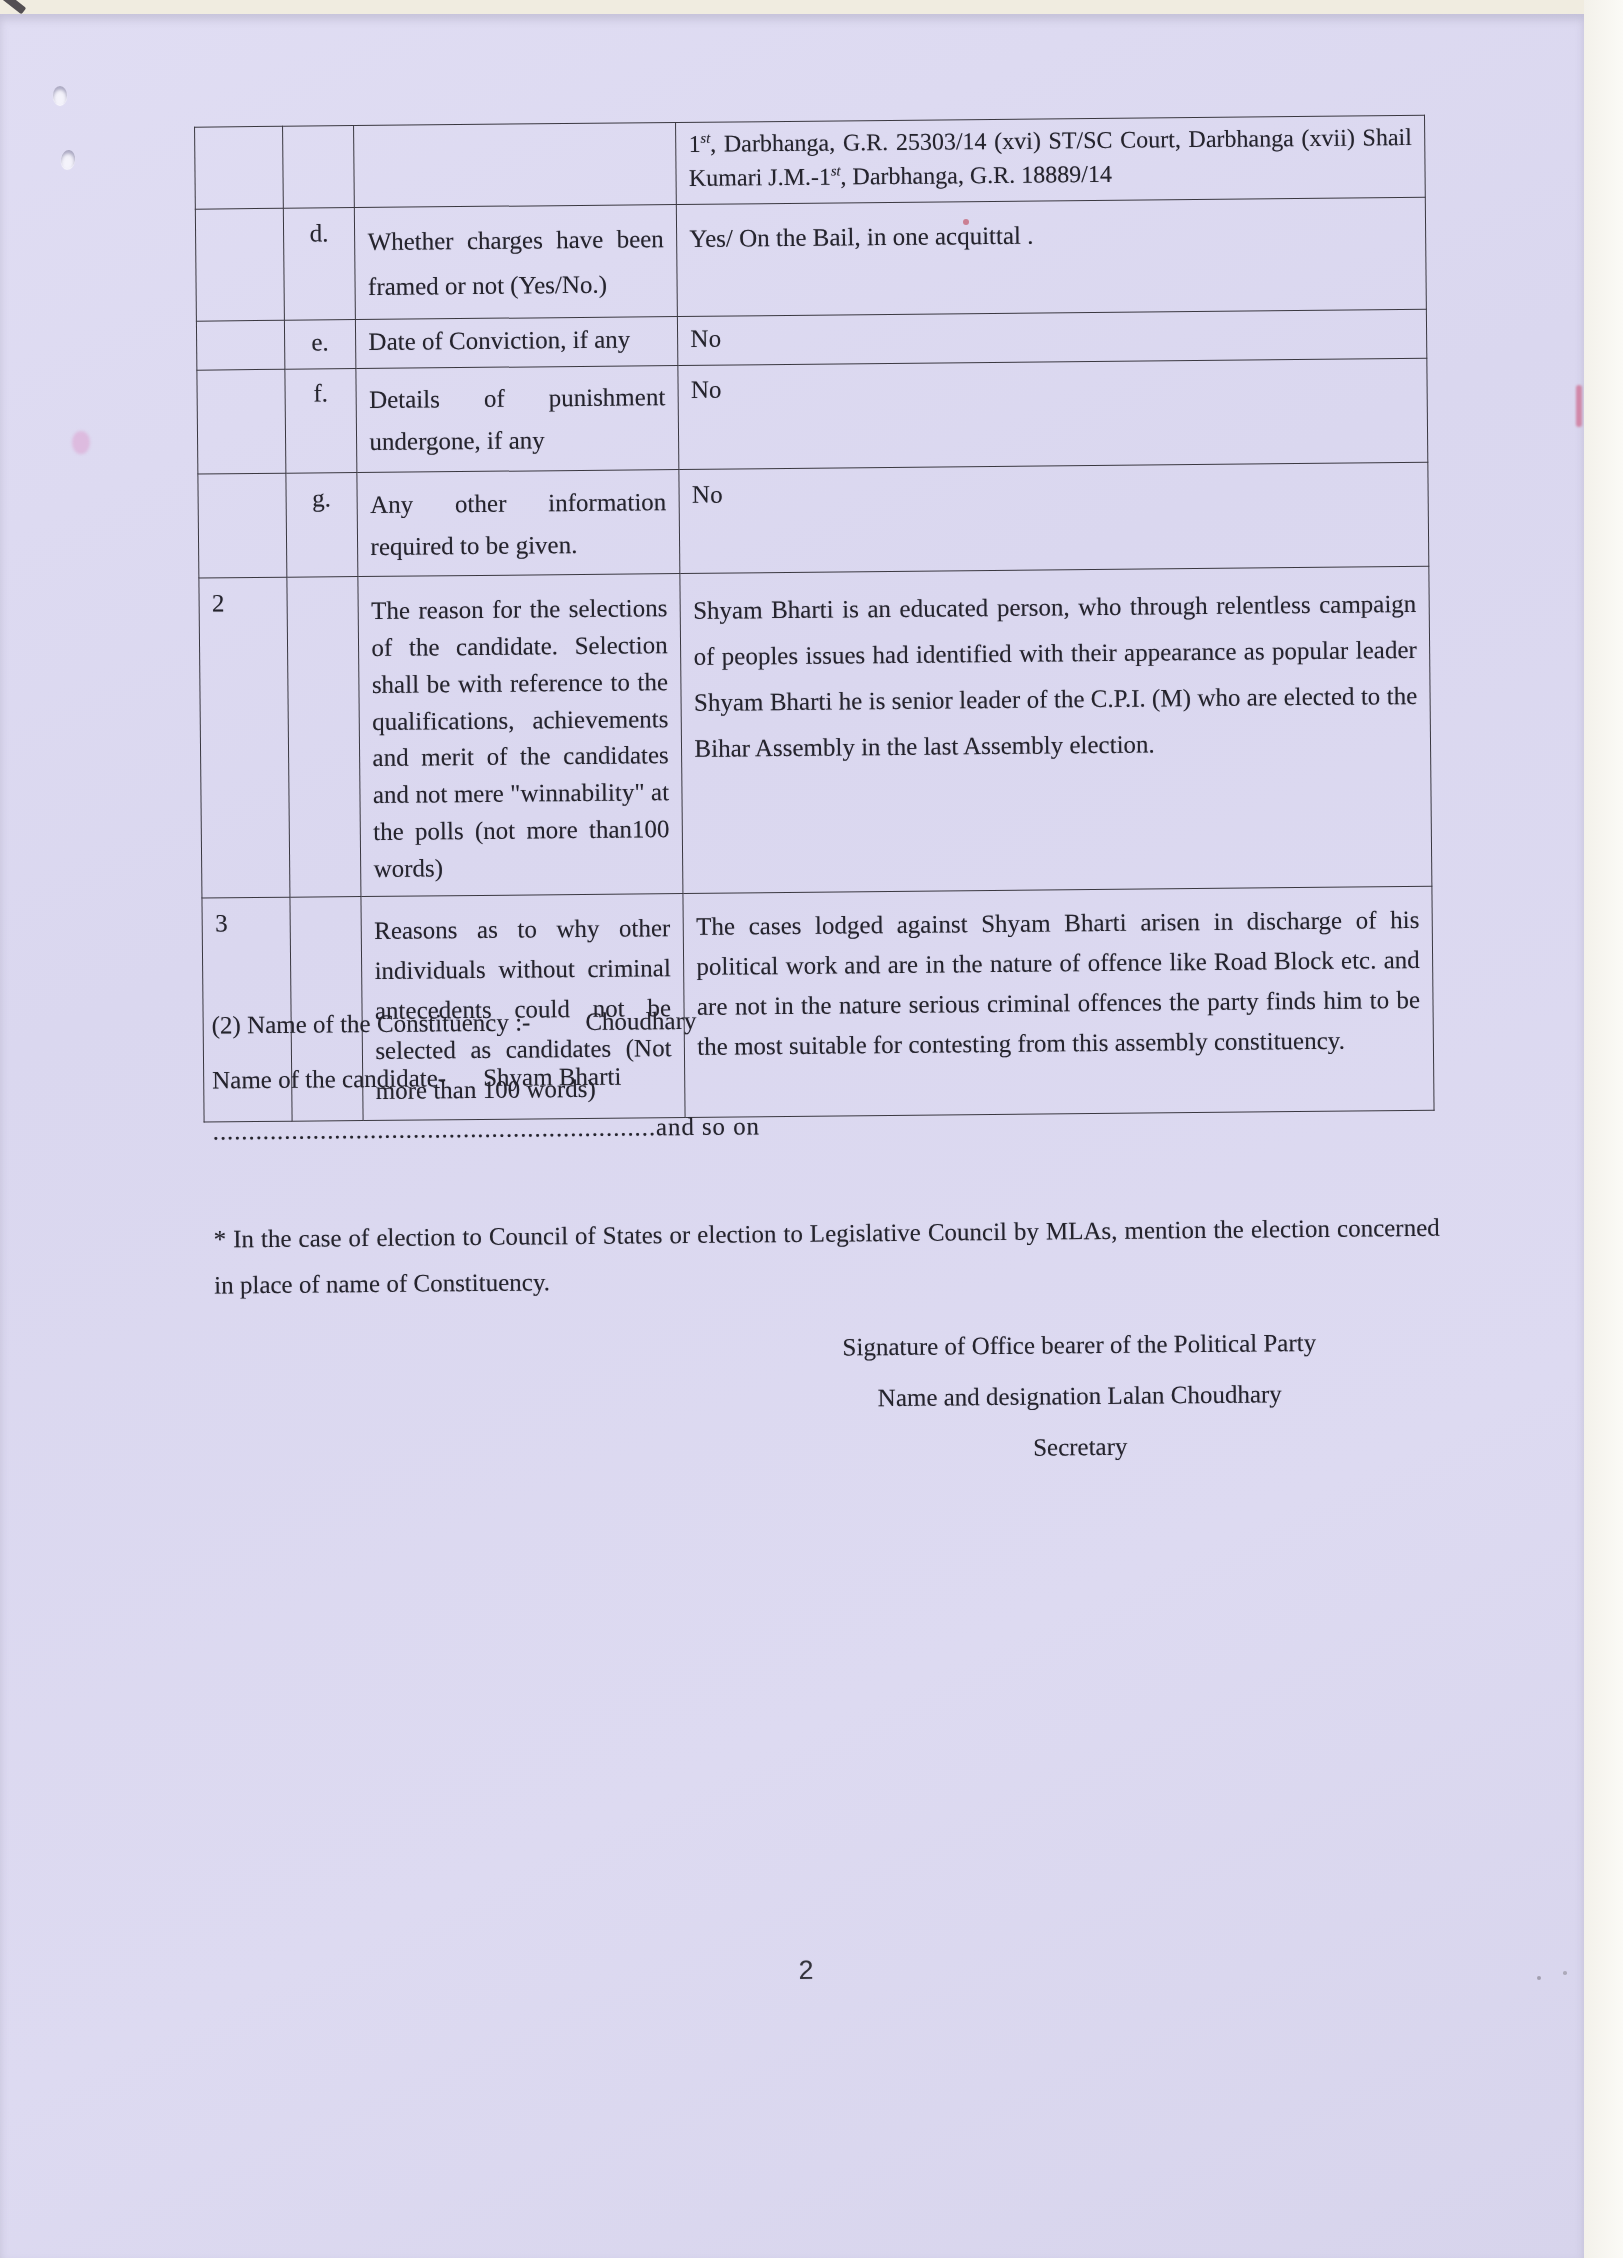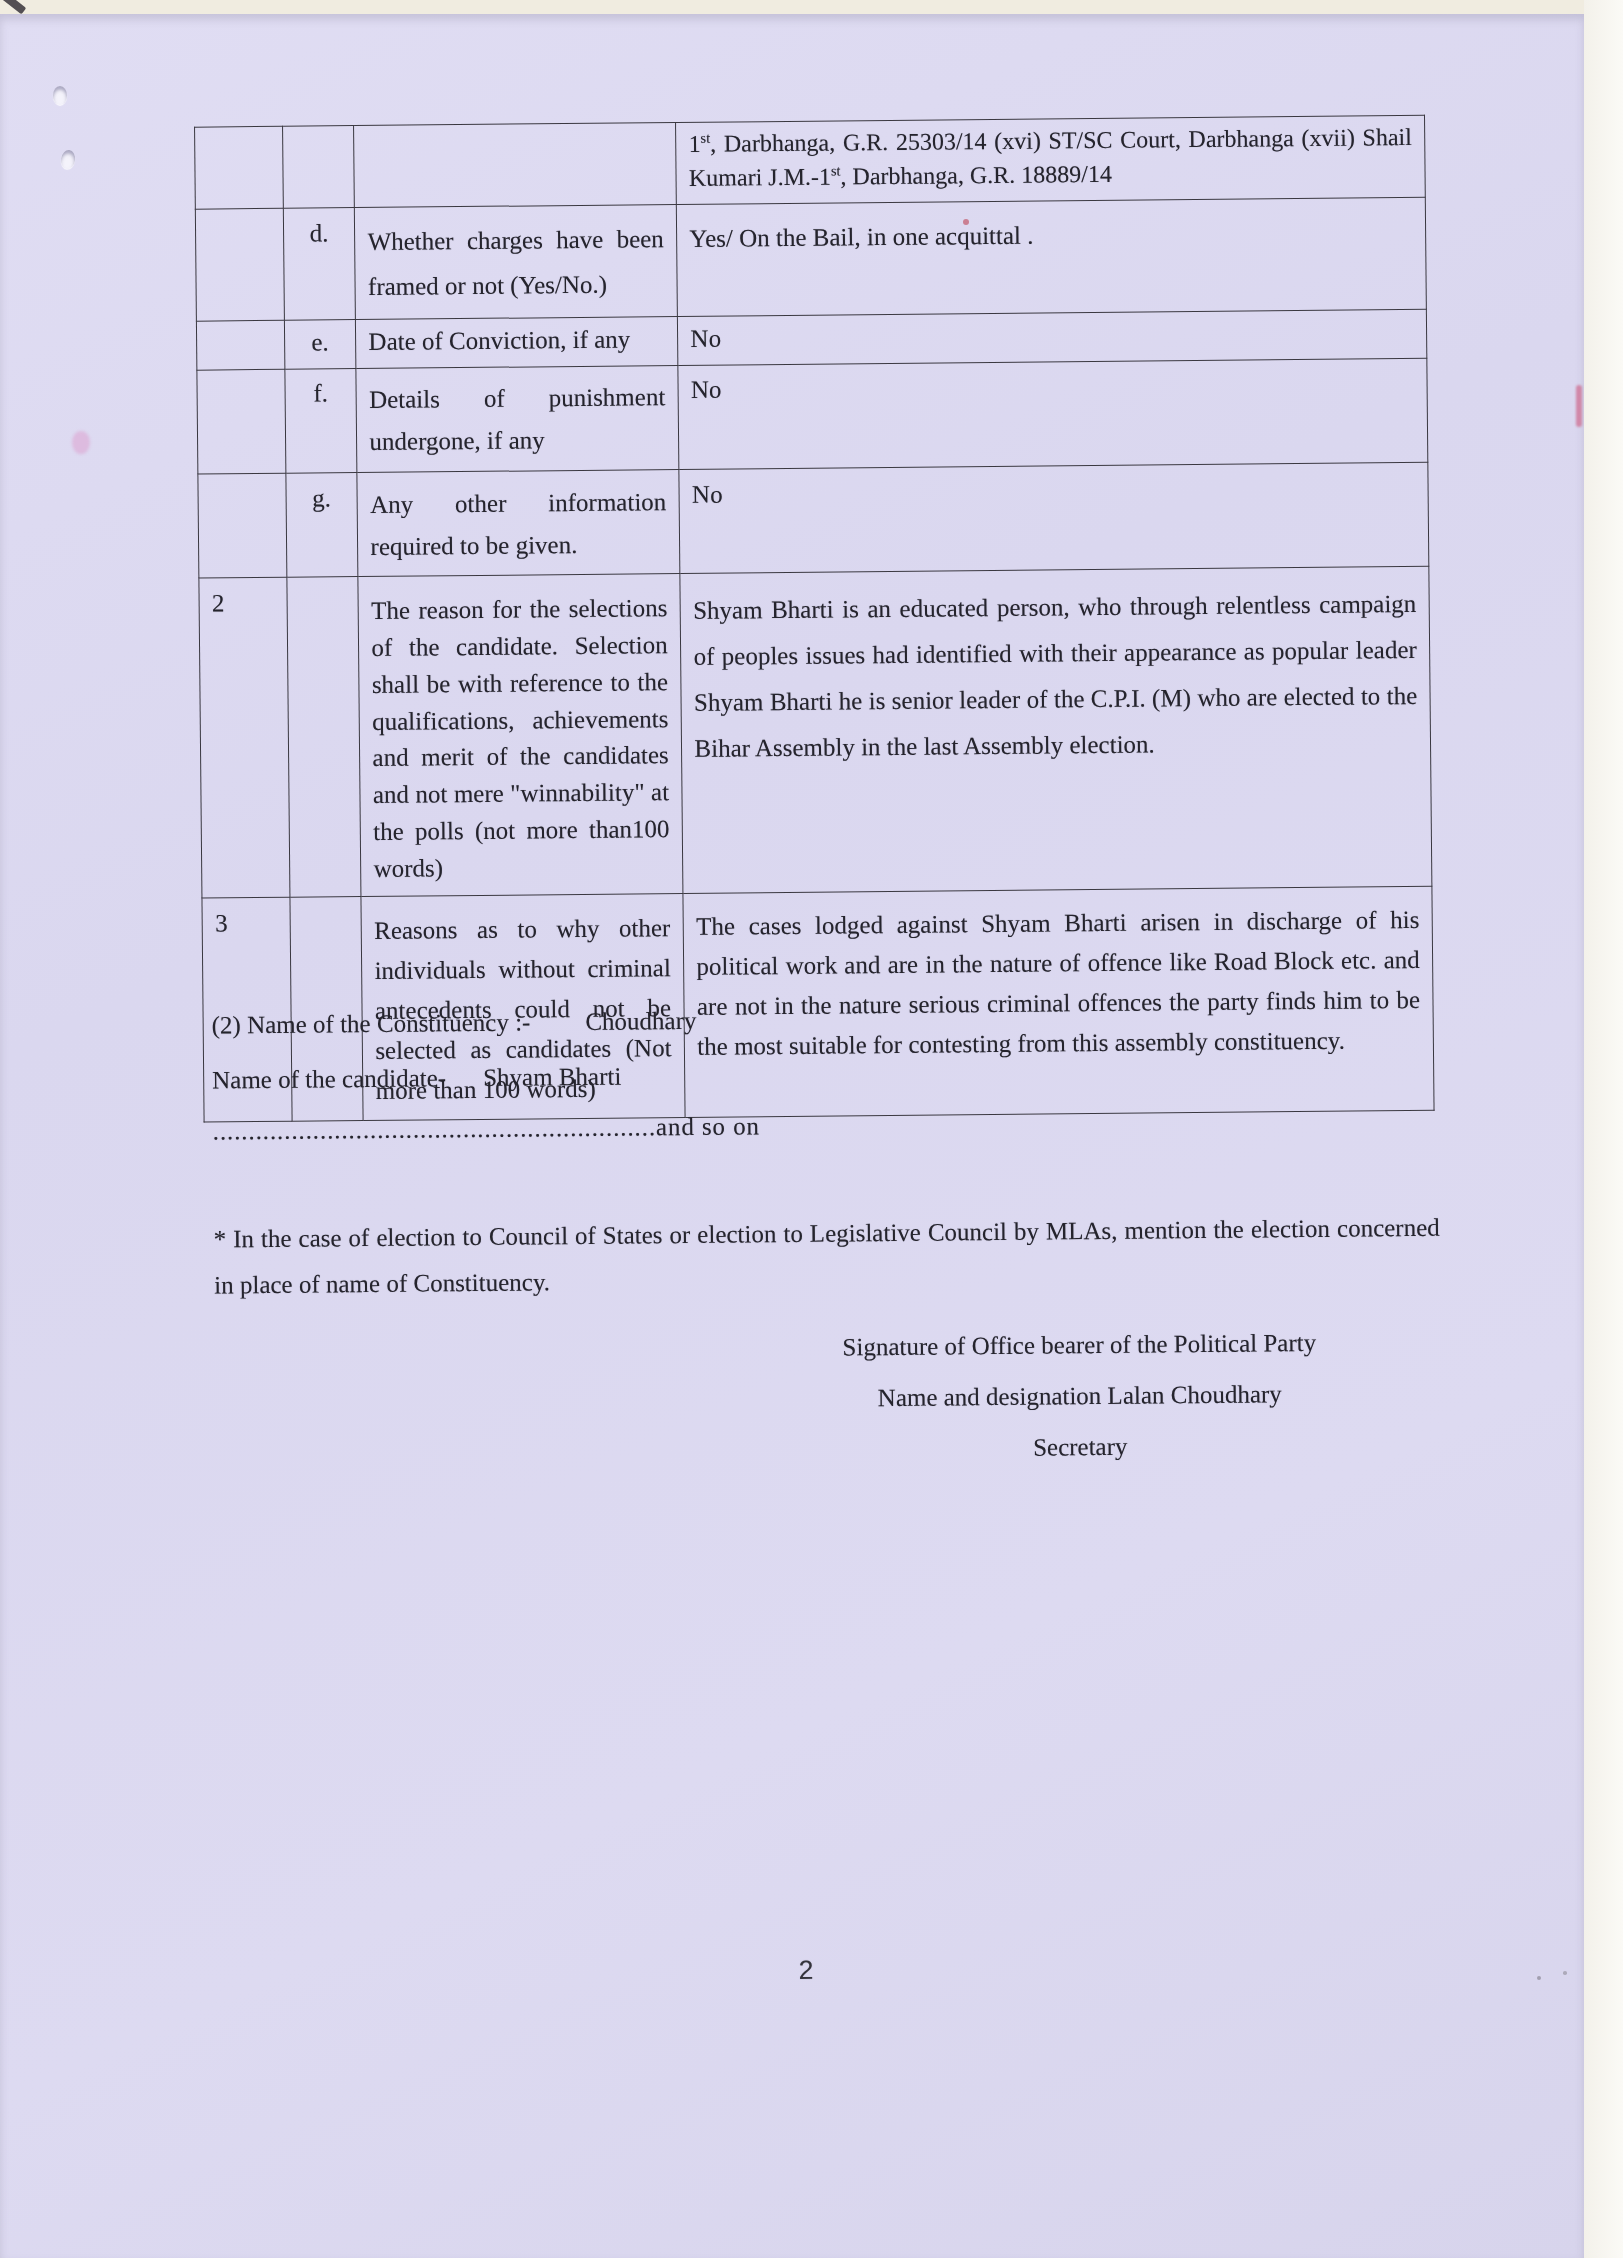--- a/index.html
+++ b/index.html
@@ -66,21 +66,21 @@
   td.value-cell{text-align:left;padding-left:12.4px;padding-right:16px;padding-top:12.4px;}
   tr.r0{height:66px;}  tr.r0 td.value-cell{font-size:24px;line-height:1.4;text-align:justify;padding-top:5.3px;}
   tr.r1{height:99px;} tr.r1 .label-cell,tr.r1 .value-cell{line-height:1.82;}
   tr.r2{height:49px;}  tr.r2 td{padding-top:8.8px;}
   tr.r3{height:81px;}  tr.r3 .label-cell{line-height:1.68;}
   tr.r4{height:79px;}  tr.r4 .label-cell{line-height:1.68;}
   tr.r5{height:255px;} tr.r5 .label-cell{line-height:1.47;padding-top:16px;}
                        tr.r5 .value-cell{line-height:1.84;text-align:justify;padding-top:14px;}
   tr.r6{height:192px;} tr.r6 .label-cell{line-height:1.6;padding-top:14px;}
                        tr.r6 .value-cell{line-height:1.6;text-align:justify;padding-top:12.4px;}
-  sup{font-size:.6em;vertical-align:super;line-height:0;}
+  sup{font-size:.6em;vertical-align:super;line-height:0;font-style:italic;}
 
   .textline{position:absolute;font-size:25px;white-space:nowrap;}
   #constituency-line{left:212px;top:1011px;}
   #constituency-line .fieldvalue{margin-left:55px;}
   #candidate-line{left:212px;top:1066px;}
   #candidate-line .fieldvalue{margin-left:37px;}
   #ellipsis-line{left:212px;top:1117px;letter-spacing:0.9px;}
   #footnote{position:absolute;left:212px;top:1216px;width:1226px;
     font-size:25px;line-height:1.85;text-align:justify;}
   #signature-block{position:absolute;left:697px;top:1339px;width:759px;text-align:center;font-size:25px;}

